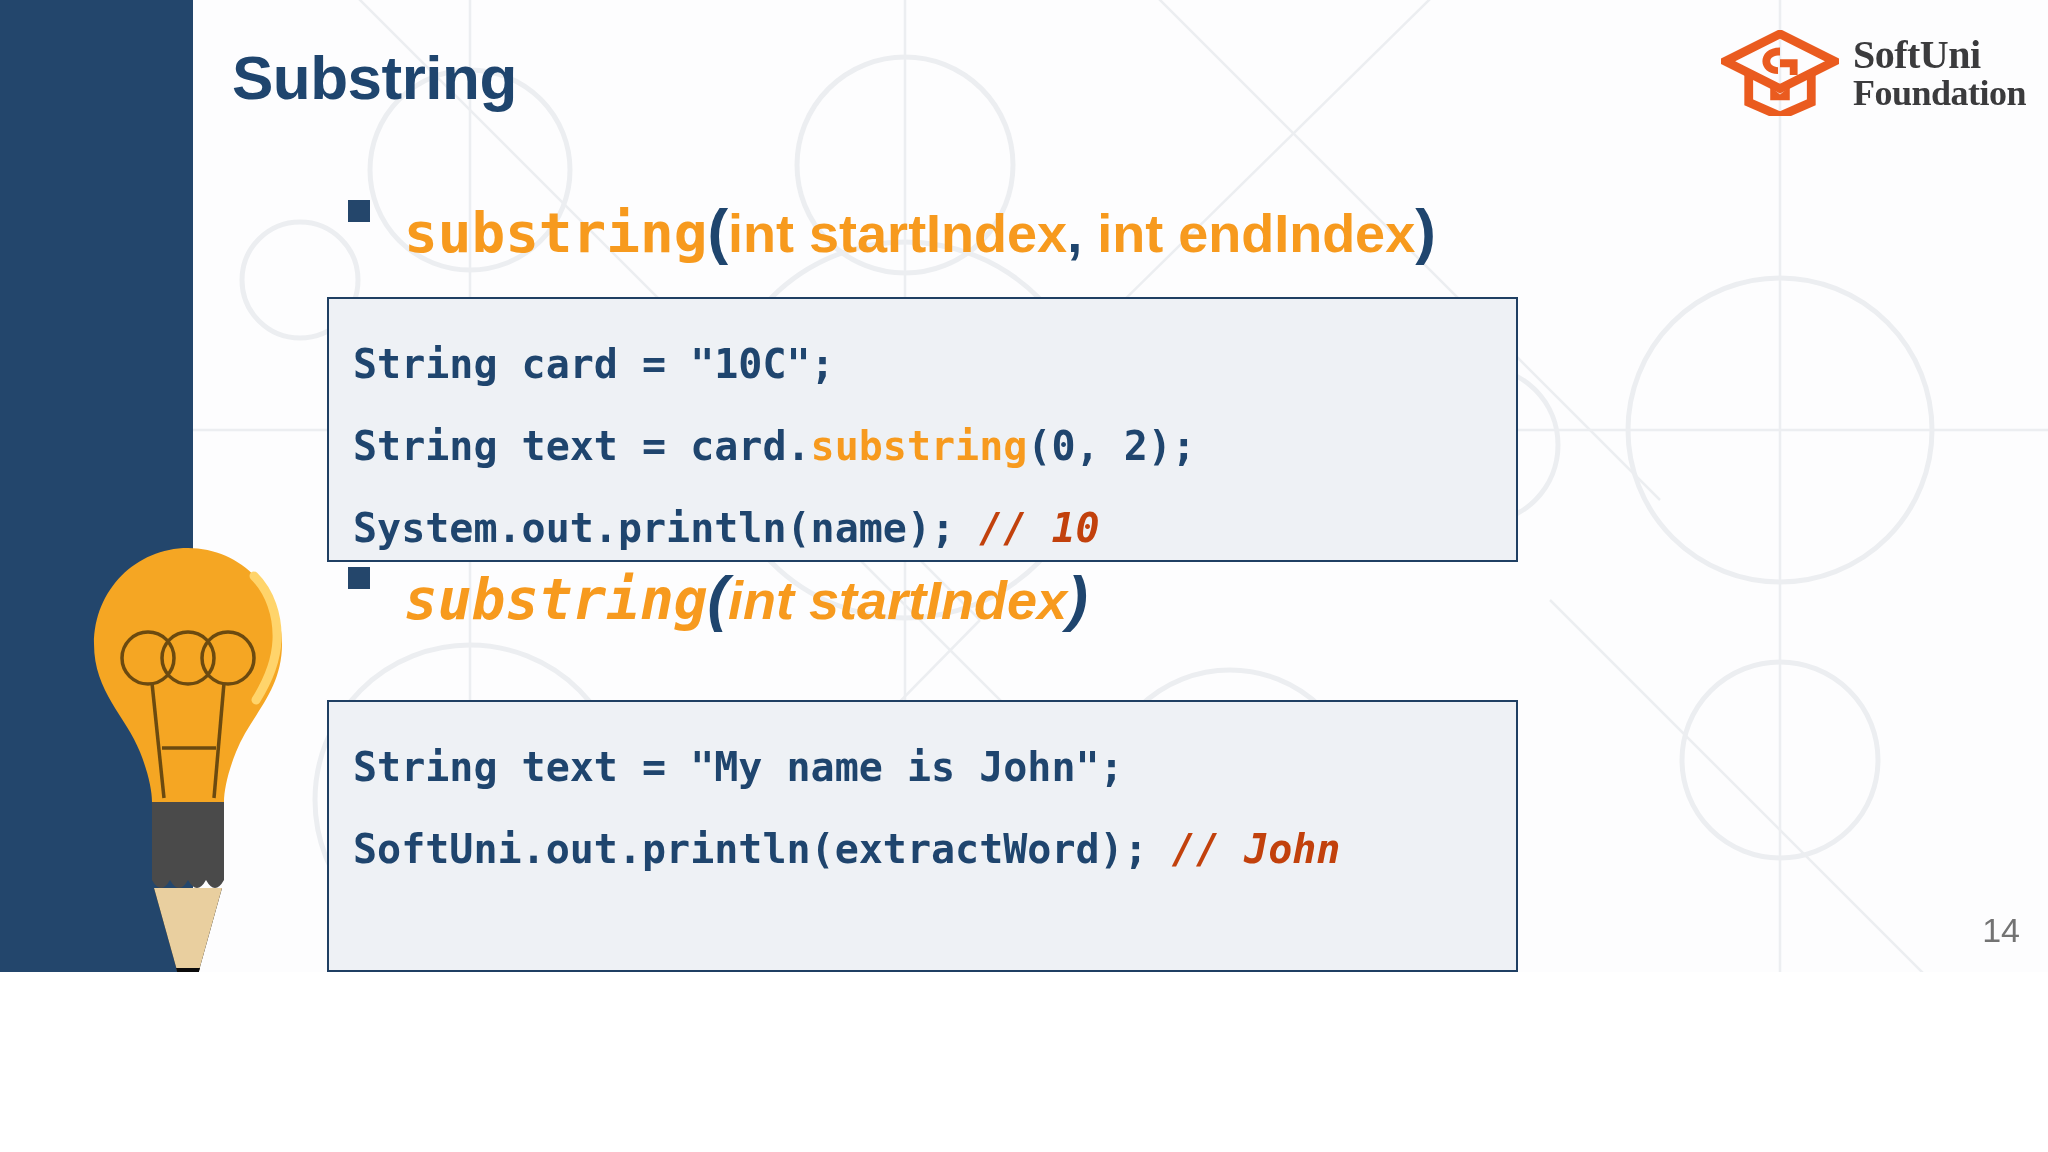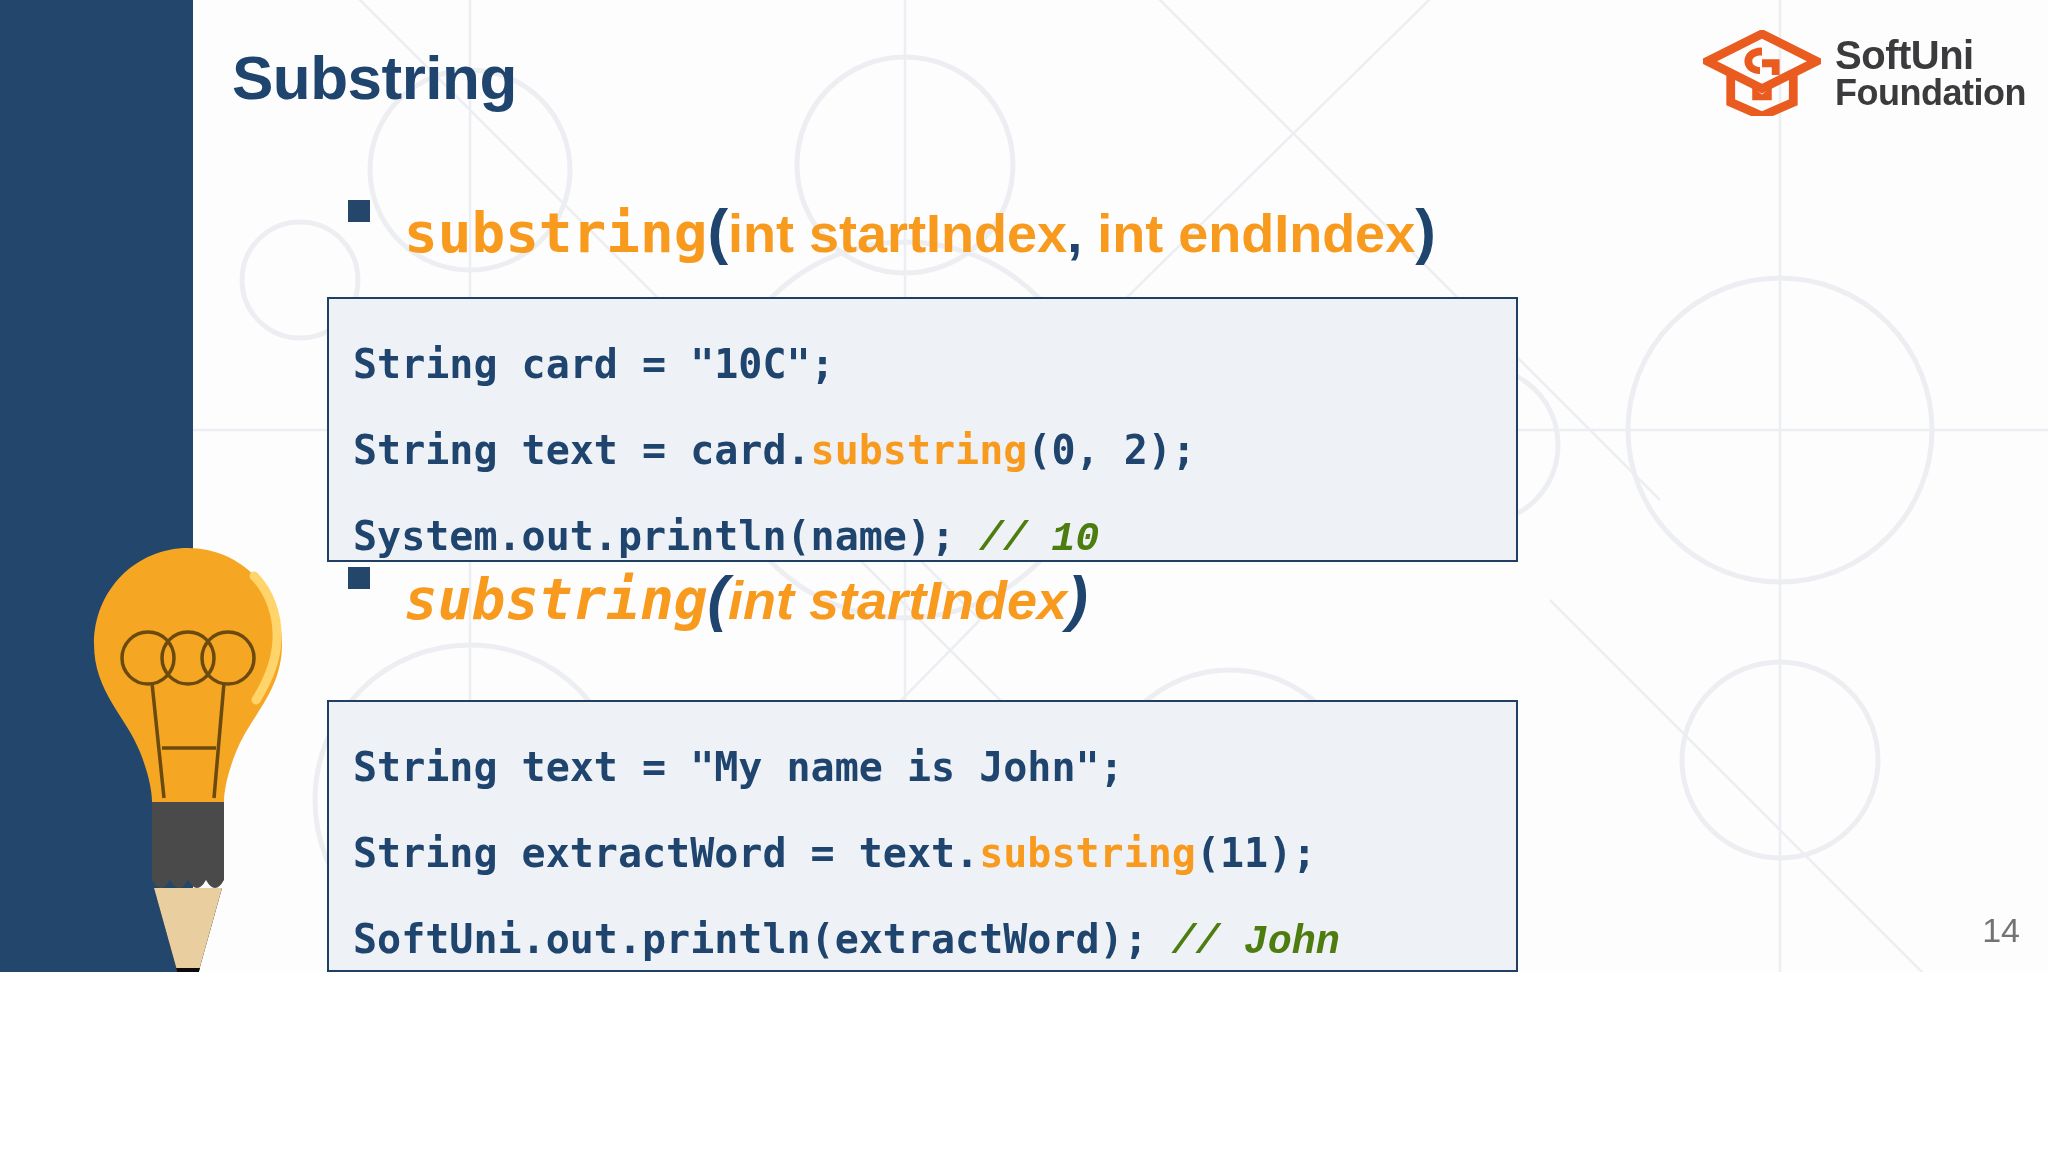--- a/index.html
+++ b/index.html
@@ -50,20 +50,21 @@
 
   
   #logo {
     position: absolute;
     right: 22px;
     top: 30px;
     display: flex;
     align-items: center;
     gap: 14px;
     z-index: 6;
+    font-family: Liberation Serif, serif;
   }
   #logo-mark { width: 118px; height: 86px; display:block; }
   #logo-words {
     display: flex;
     flex-direction: column;
     line-height: 1.0;
     font-weight: bold;
     color: #3b3b3d;
   }
   #logo-words .l1 { font-size: 40px; letter-spacing: -0.5px; }
@@ -128,23 +129,22 @@
   .code-line {
     font-family: "DejaVu Sans Mono", monospace;
     font-size: 40px;
     font-weight: bold;
     color: #1f456e;
     line-height: 82px;
     white-space: pre;
   }
   .code-line .kw-sub { color: #f79a1e; }
   .code-line .cmt {
-    color: #4d7c0f;
+    color: #c2410c;
     font-style: italic;
-    font-family: Liberation Mono, monospace;
   }
 
   
   #bulb-pencil {
     position: absolute;
     left: 78px;
     top: 540px;
     width: 220px;
     height: 480px;
     z-index: 4;
@@ -222,21 +222,20 @@
     <div class="code-line"><span>System.out.println(name); </span><span class="kw-sub"></span><span></span><span class="cmt">// 10</span></div>
   </div>
 
   <div class="bullet-row" id="bullet-2">
     <div class="bullet-marker"></div>
     <div class="sig"><span class="mono-name">substring</span><span class="paren">(</span><span class="param">int startIndex</span><span class="paren">)</span></div>
   </div>
 
   <div class="code-box" id="code-2">
     <div class="code-line"><span>String text = "My name is John";</span><span class="kw-sub"></span><span></span><span class="cmt"></span></div>
-    <div class="code-line"><span>String extractWord = text.</span><span class="kw-sub">substring</span><span>(11);</span><span class="cmt"></span></div>
     <div class="code-line"><span>SoftUni.out.println(extractWord); </span><span class="kw-sub"></span><span></span><span class="cmt">// John</span></div>
   </div>
 
   <svg id="bulb-pencil" viewBox="0 0 220 480" xmlns="http://www.w3.org/2000/svg">
     <ellipse cx="118" cy="462" rx="52" ry="10" fill="#000000" opacity="0.07"></ellipse>
     <path d="M110 8 C58 8 16 50 16 104 C16 152 48 176 62 212 C70 232 74 250 74 262 L146 262 C146 250 150 232 158 212 C172 176 204 152 204 104 C204 50 162 8 110 8 Z" fill="#f5a623"></path>
     <path d="M176 36 C192 52 200 76 199 100 C198 124 188 144 178 160" fill="none" stroke="#ffd46b" stroke-width="9" stroke-linecap="round"></path>
     <g fill="none" stroke="#6b4a10" stroke-width="3.5">
       <circle cx="70" cy="118" r="26"></circle>
       <circle cx="110" cy="118" r="26"></circle>

